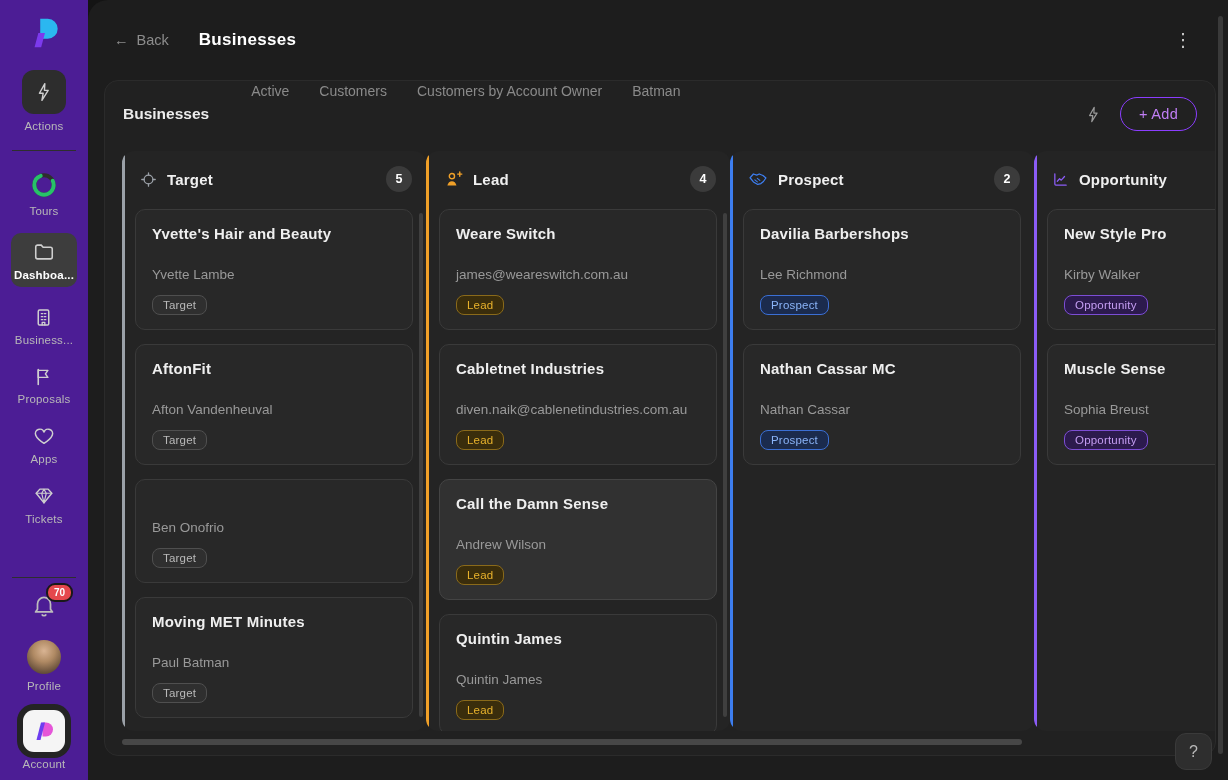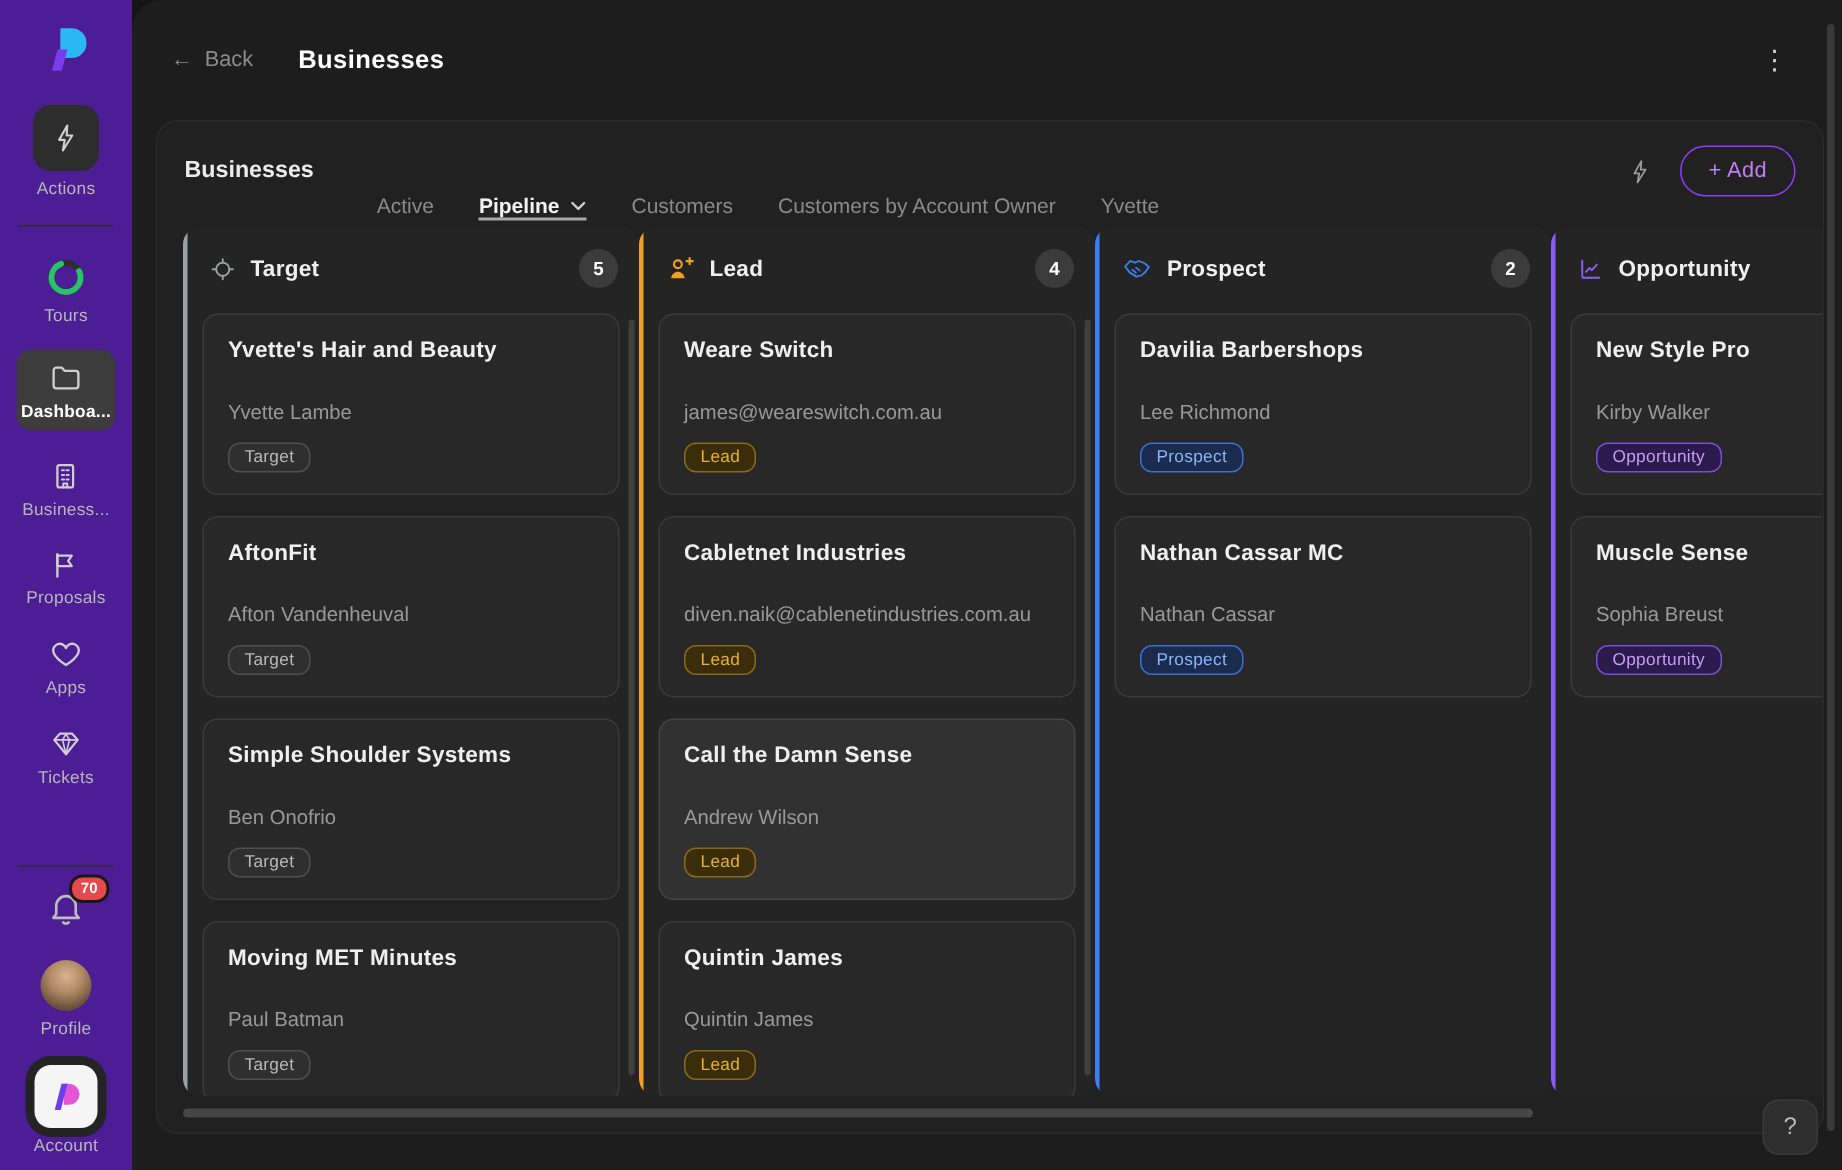--- a/index.html
+++ b/index.html
@@ -33,21 +33,21 @@
   .main-header { height:80px; display:flex; align-items:center; padding:0 26px; }
   .back-link { color:#8c8c8c; font-size:14.5px; display:flex; align-items:center; gap:8px; cursor:pointer; }
   .page-title { color:#fff; font-size:17px; font-weight:bold; margin-left:30px; letter-spacing:.3px; }
   .kebab { margin-left:auto; color:#cfcfcf; font-size:18px; line-height:1; padding:4px 10px; cursor:pointer;
     letter-spacing:0; }
 
   .panel { margin:0 12px 0 16px; height:676px; background:#212121; border:1px solid #2b2b2b;
     border-radius:14px; display:flex; flex-direction:column; overflow:hidden; }
   .toolbar { height:66px; flex:none; display:flex; align-items:center; padding:0 18px; }
   .section-title { color:#ececec; font-size:15.5px; font-weight:bold; margin-right:42px; }
-  .tabs { display:flex; align-items:flex-end; gap:30px; height:100%; }
+  .tabs { display:flex; align-items:flex-start; gap:30px; height:100%; }
   .tab { display:flex; align-items:center; gap:7px; color:#8a8a8a; font-size:14px; cursor:pointer;
     border-bottom:2px solid transparent; padding-top:2px; }
   .tab.active { color:#f2f2f2; font-weight:bold; border-bottom-color:#a8a8a8; }
   .tab .chev { color:#cfcfcf; }
   .toolbar-right { margin-left:auto; display:flex; align-items:center; gap:18px; }
   .flash-btn { color:#9a9a9a; cursor:pointer; }
   .add-btn { border:1.5px solid #8b3dff; color:#c07ef5; background:transparent; border-radius:18px;
     height:34px; padding:0 18px; font-size:14.5px; font-family:inherit; cursor:pointer; letter-spacing:.3px; }
 
   
@@ -204,36 +204,28 @@
     <span class="kebab">⋮</span>
   </div>
 
   <div class="panel">
     <div class="toolbar">
       <span class="section-title">Businesses</span>
       <div class="tabs" id="tabs">
           <div class="tab">
             <span>Active</span>
           </div>
-          <div class="tab active">
-            <span>Pipeline</span>
-            <span class="chev" style="color: rgb(207, 207, 207); display: flex;">
-              <svg width="11" height="7" viewBox="0 0 12 8">
-                <path d="M1.5 1.5 6 6l4.5-4.5" fill="none" stroke="currentColor" stroke-linecap="round" stroke-linejoin="round" stroke-width="1.8"></path>
-              </svg>
-            </span>
-          </div>
           <div class="tab">
             <span>Customers</span>
           </div>
           <div class="tab">
             <span>Customers by Account Owner</span>
           </div>
           <div class="tab">
-            <span>Yvette</span>
+            <span>Batman</span>
           </div>
         </div>
       <div class="toolbar-right">
         <span class="flash-btn">
           <svg width="17" height="17" viewBox="0 0 24 24" style="color:#9a9a9a">
             <path d="M13 2 6.5 13.5H11L9.5 22 17 10h-4.5L13 2z" fill="none" stroke="currentColor" stroke-width="1.7" stroke-linejoin="round"></path>
           </svg>
         </span>
         <button class="add-btn">+ Add</button>
       </div>
@@ -248,21 +240,21 @@
                 <circle cx="12" cy="12" r="6.2" fill="none" stroke="currentColor" stroke-linecap="round" stroke-linejoin="round" stroke-width="1.8"></circle>
                 <path d="M12 2.5v3.3M12 18.2v3.3M2.5 12h3.3M18.2 12h3.3" fill="none" stroke="currentColor" stroke-linecap="round" stroke-linejoin="round" stroke-width="1.8"></path>
               </svg>
             </span>
             <span class="col-title">Target</span>
             <span class="col-count">5</span>
           </div>
           <div class="col-body">
             <div class="card"><div class="card-title">Yvette's Hair and Beauty</div><div class="card-sub">Yvette Lambe</div><span class="tag" style="color: rgb(185, 185, 185); border-color: rgb(79, 79, 79); background: rgb(47, 47, 47);">Target</span></div>
             <div class="card"><div class="card-title">AftonFit</div><div class="card-sub">Afton Vandenheuval</div><span class="tag" style="color: rgb(185, 185, 185); border-color: rgb(79, 79, 79); background: rgb(47, 47, 47);">Target</span></div>
-            <div class="card"><div class="card-title">Simple Shoulder Systems</div><div class="card-sub">Ben Onofrio</div><span class="tag" style="color: rgb(185, 185, 185); border-color: rgb(79, 79, 79); background: rgb(47, 47, 47);">Target</span></div>
+            <div class="card"><div class="card-sub">Ben Onofrio</div><span class="tag" style="color: rgb(185, 185, 185); border-color: rgb(79, 79, 79); background: rgb(47, 47, 47);">Target</span></div>
             <div class="card"><div class="card-title">Moving MET Minutes</div><div class="card-sub">Paul Batman</div><span class="tag" style="color: rgb(185, 185, 185); border-color: rgb(79, 79, 79); background: rgb(47, 47, 47);">Target</span></div>
             <div class="card">
               <div class="card-title">Vain Medi Spa</div>
               <div class="card-sub">Kate Devereaux</div>
             </div>
           </div>
           <div class="col-scroll"></div>
         </div>
         <div class="column">
           <div class="col-accent" style="background: rgb(240, 160, 40);"></div>

